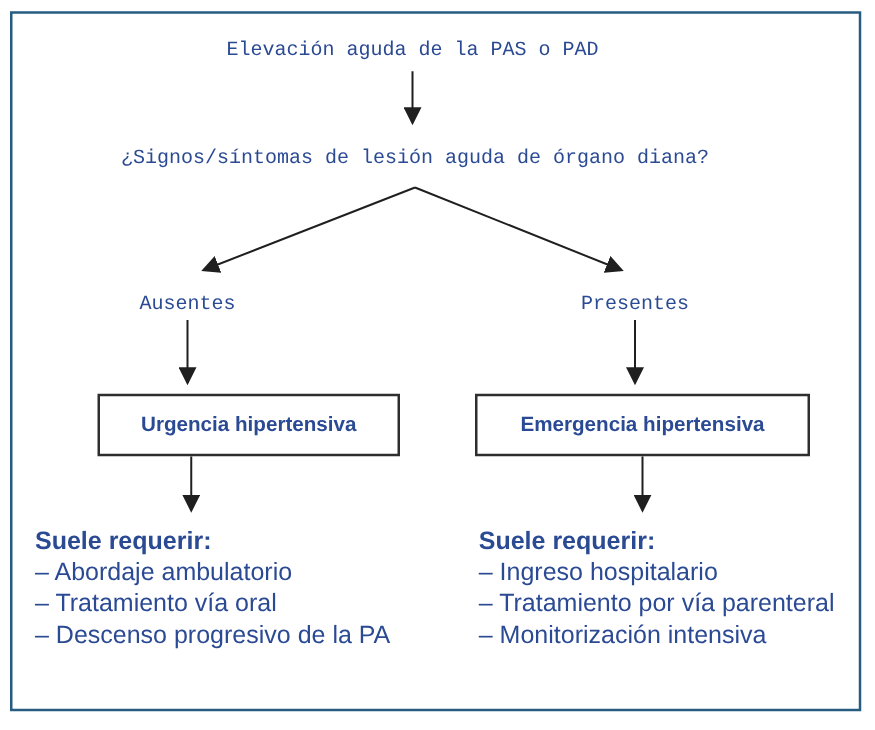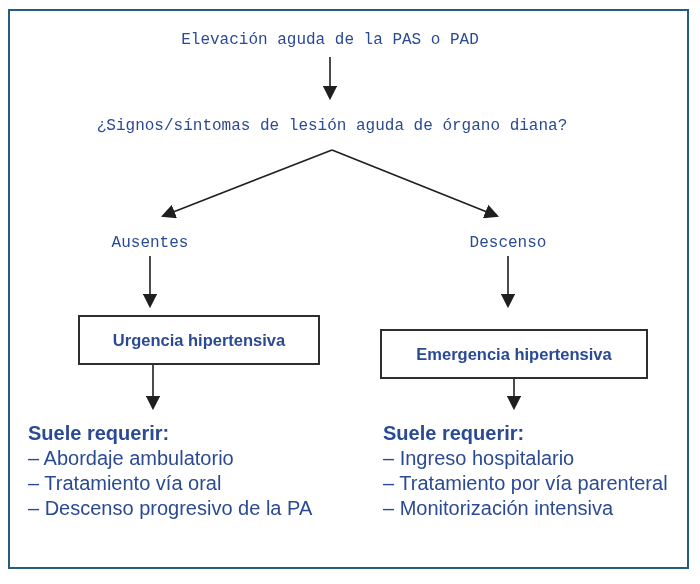--- a/index.html
+++ b/index.html
@@ -89,27 +89,27 @@
     <line x1="153" y1="365" x2="153" y2="408" marker-end="url(#ah)"></line>
     <line x1="514" y1="365" x2="514" y2="408" marker-end="url(#ah)"></line>
   </svg>
 
   <div class="node centered" style="left:330px;top:30px;">Elevación aguda de la PAS o PAD</div>
 
   <div class="node centered" style="left:332px;top:116px;">¿Signos/síntomas de lesión aguda de órgano diana?</div>
 
   <div class="node centered" style="left:150px;top:233px;">Ausentes</div>
 
-  <div class="node centered" style="left:508px;top:233px;">Descenso</div>
+  <div class="node centered" style="left:508px;top:233px;">Presentes</div>
 
   <div class="decision-box" style="left:32px;top:315px;width:242px;height:50px;margin-left:46px;">
     <span>Urgencia hipertensiva</span>
   </div>
 
-  <div class="decision-box" style="left:380px;top:315px;width:268px;height:50px;margin-top:14px;">
+  <div class="decision-box" style="left:380px;top:315px;width:268px;height:50px;">
     <span>Emergencia hipertensiva</span>
   </div>
 
   <div class="detail-list" style="left:28px;top:421px;">
     <div class="detail-heading">Suele requerir:</div>
     <div>– Abordaje ambulatorio</div>
     <div>– Tratamiento vía oral</div>
     <div>– Descenso progresivo de la PA</div>
   </div>
 

